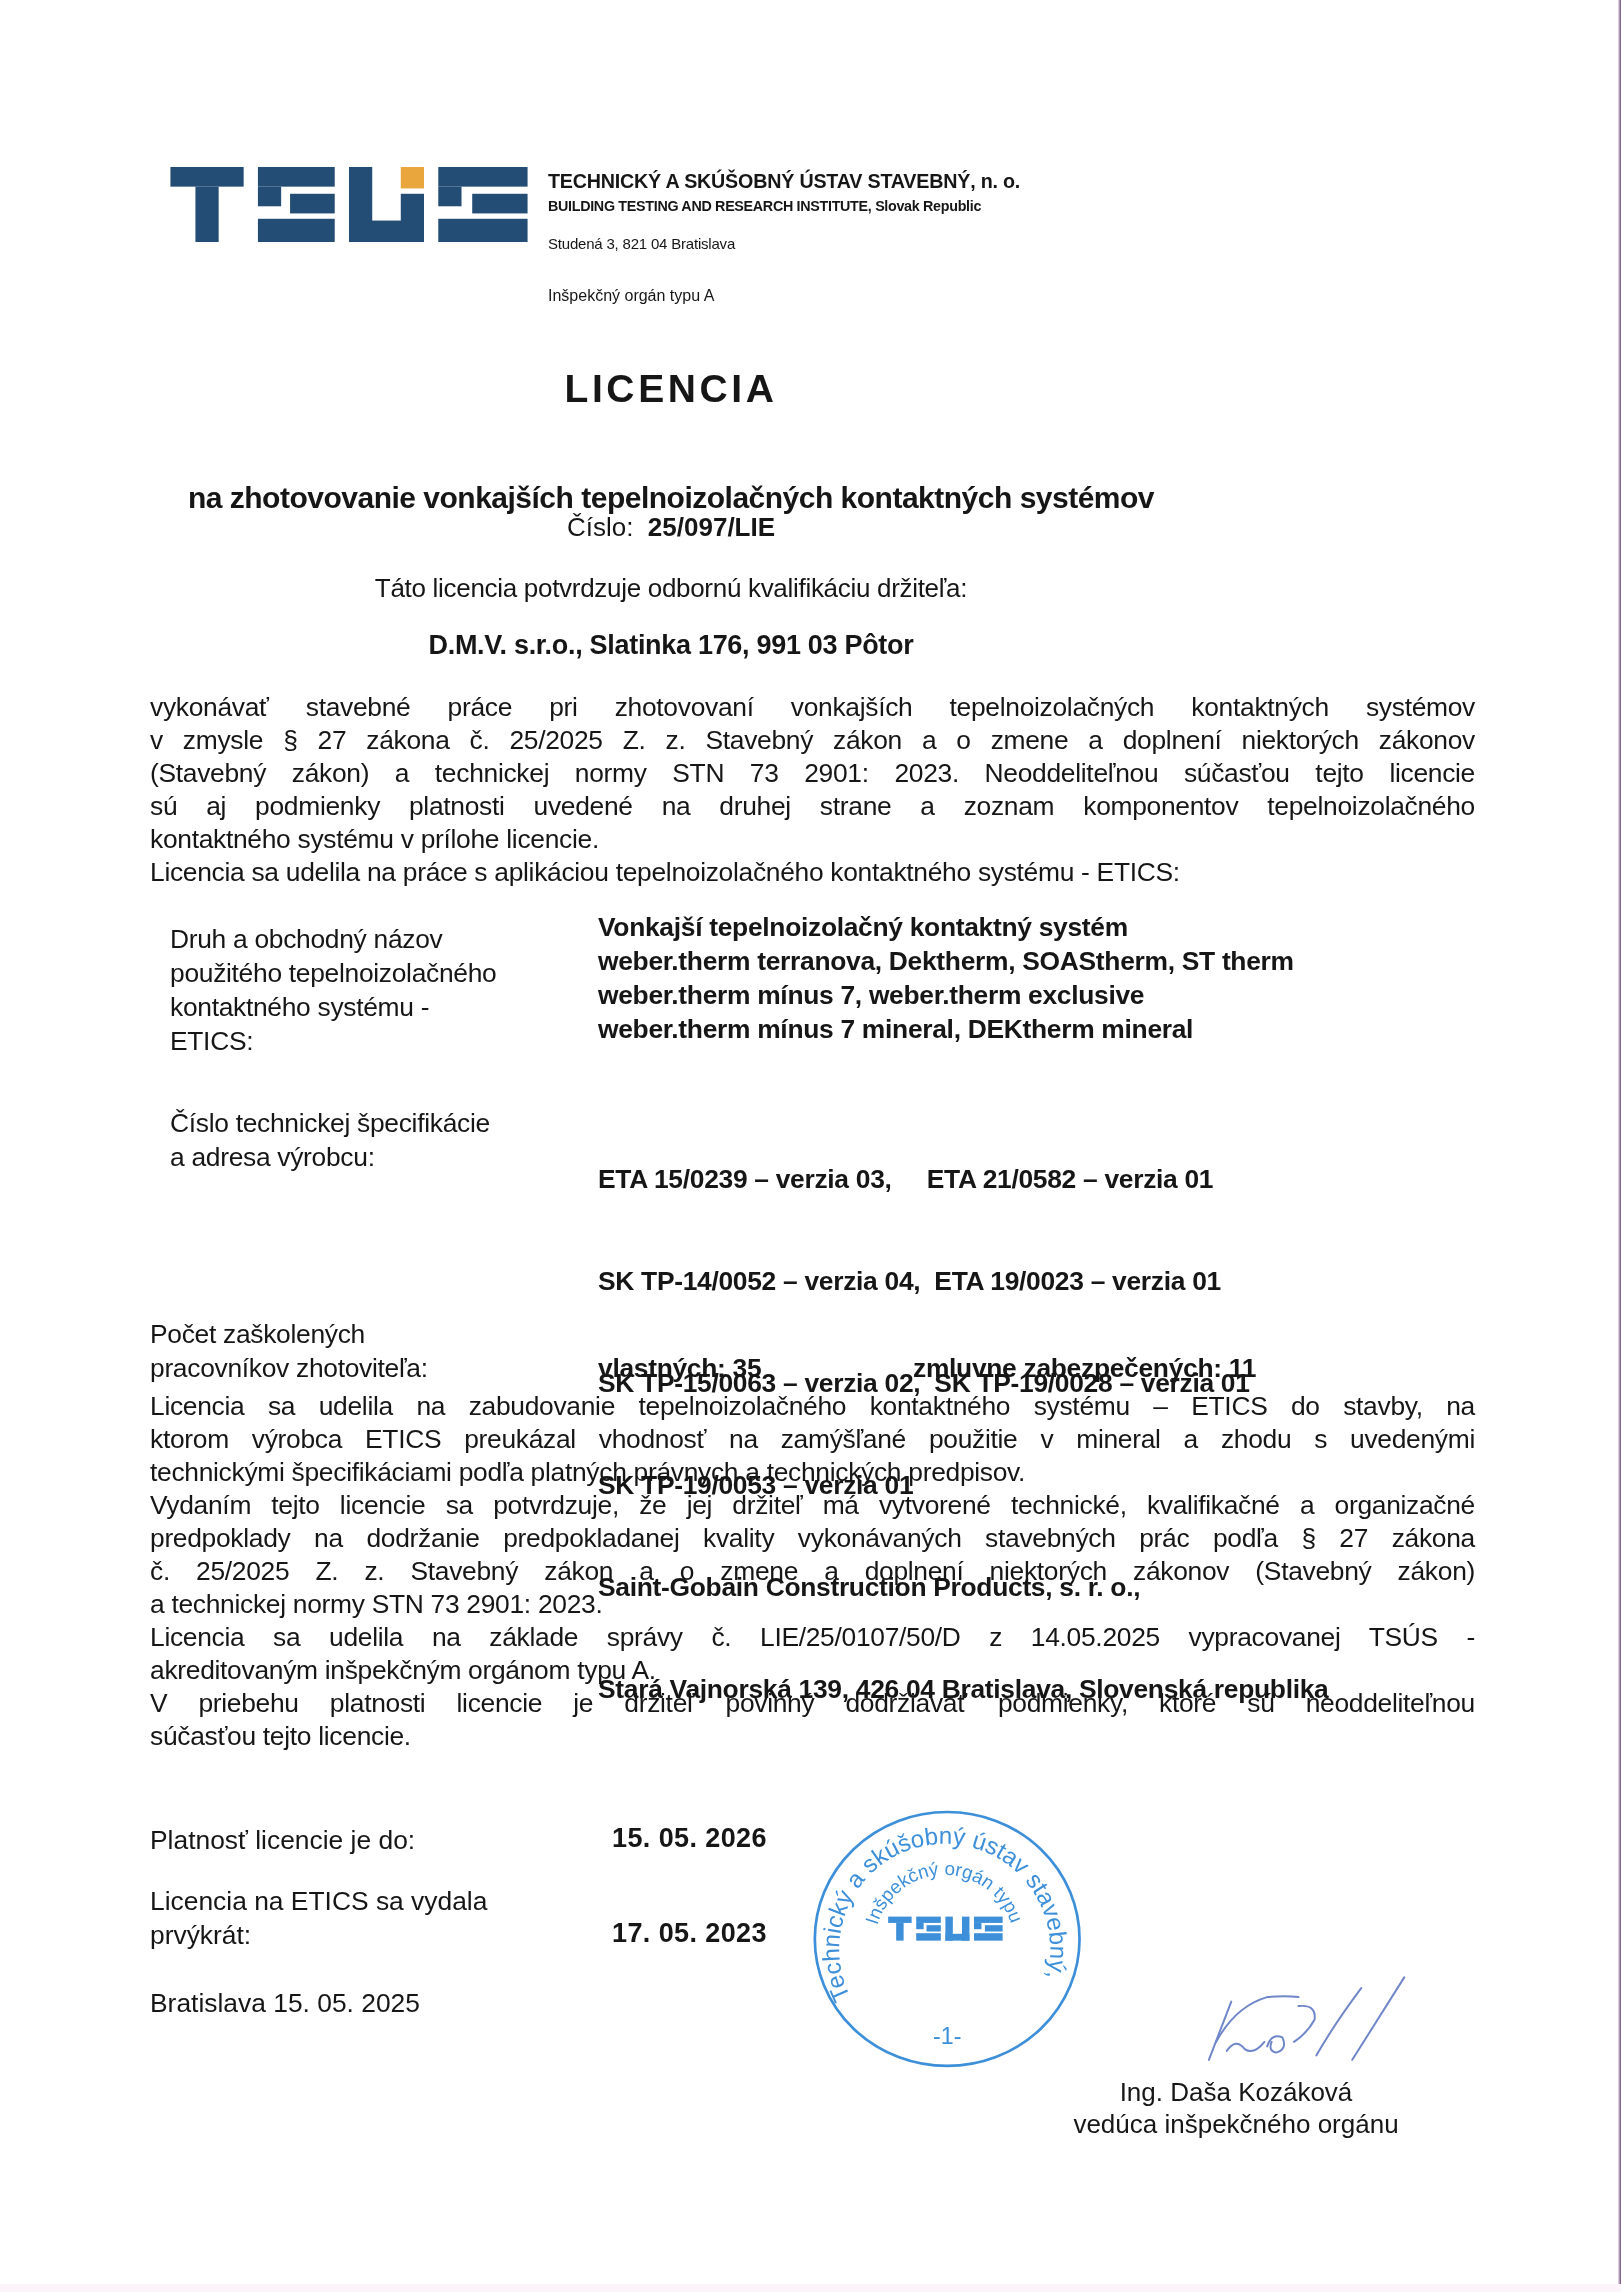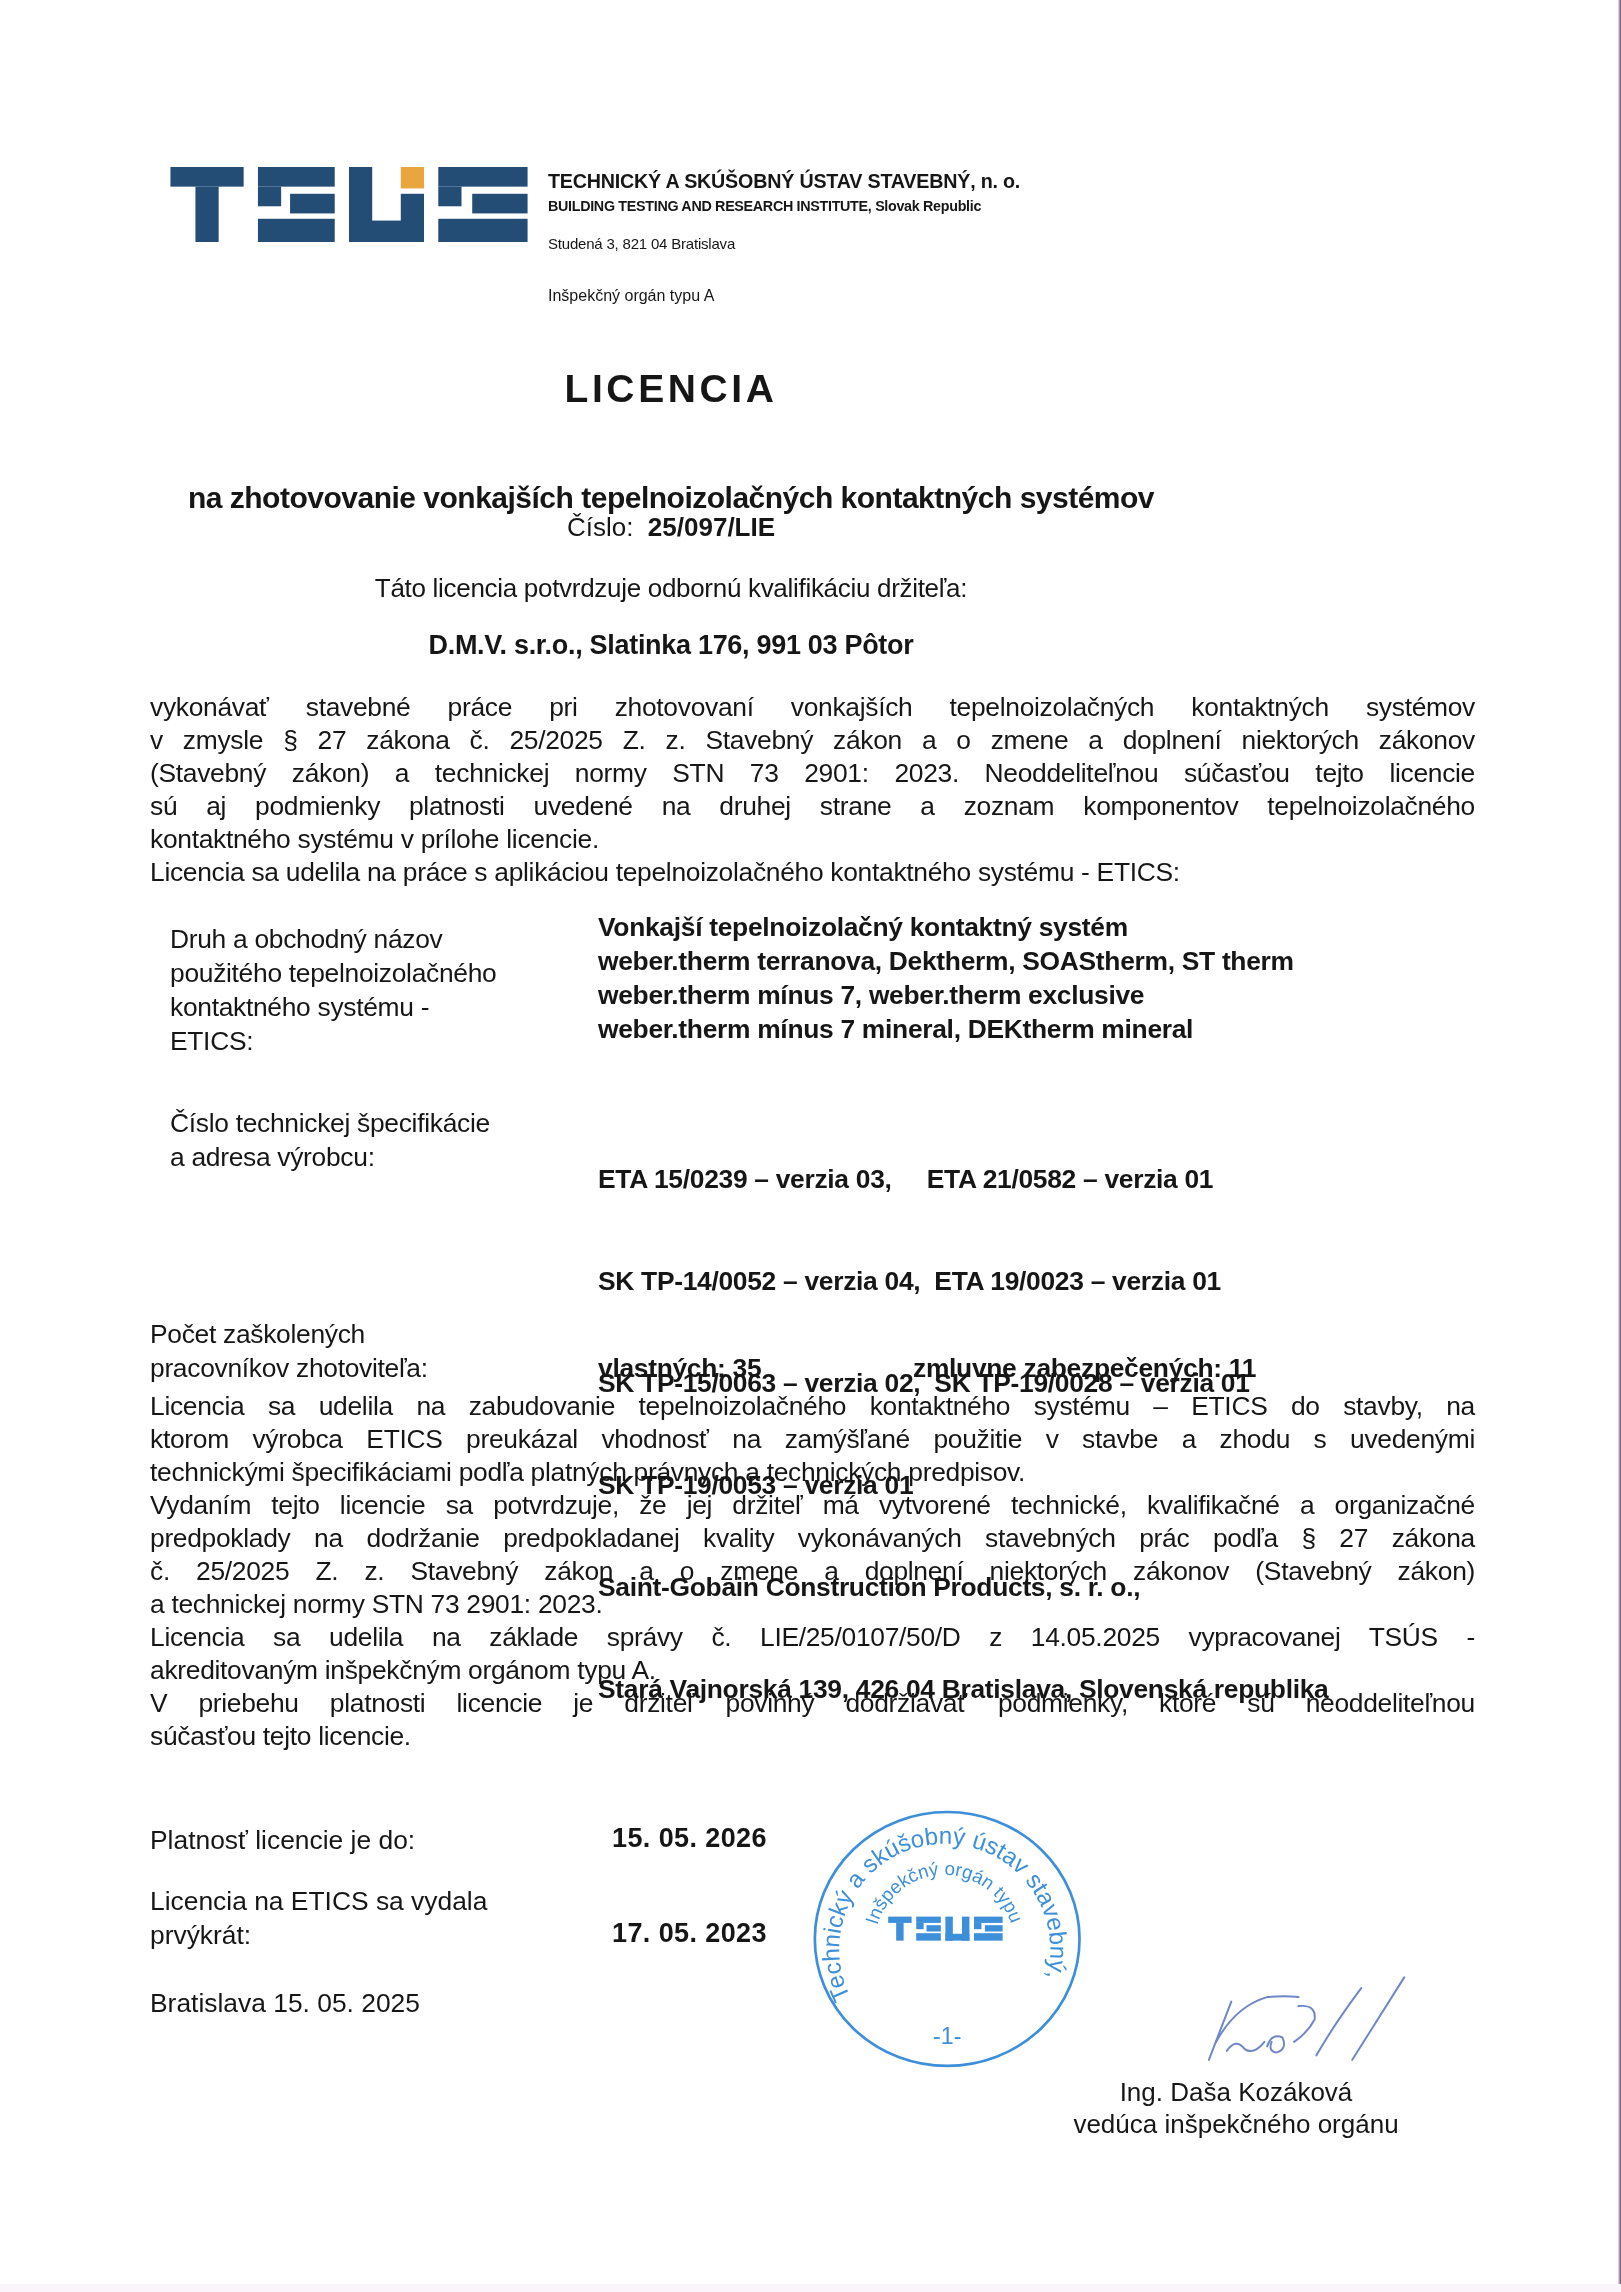--- a/index.html
+++ b/index.html
@@ -151,21 +151,21 @@
   <div class="w-lbl">
     <span>Počet zaškolených</span>
     <span>pracovníkov zhotoviteľa:</span>
   </div>
   <div class="own">vlastných: 35</div>
   <div class="contract">zmluvne zabezpečených: 11</div>
 </div>
 
 <div class="para" style="top:1390px;">
   <span class="line just">Licencia sa udelila na zabudovanie tepelnoizolačného kontaktného systému – ETICS do stavby, na</span>
-  <span class="line just">ktorom výrobca ETICS preukázal vhodnosť na zamýšľané použitie v stavbe a zhodu s uvedenými</span>
+  <span class="line just">ktorom výrobca ETICS preukázal vhodnosť na zamýšľané použitie v mineral a zhodu s uvedenými</span>
   <span class="line">technickými špecifikáciami podľa platných právnych a technických predpisov.</span>
   <span class="line just">Vydaním tejto licencie sa potvrdzuje, že jej držiteľ má vytvorené technické, kvalifikačné a organizačné</span>
   <span class="line just">predpoklady na dodržanie predpokladanej kvality vykonávaných stavebných prác podľa § 27 zákona</span>
   <span class="line just">č. 25/2025 Z. z. Stavebný zákon a o zmene a doplnení niektorých zákonov (Stavebný zákon)</span>
   <span class="line">a technickej normy STN 73 2901: 2023.</span>
   <span class="line just">Licencia sa udelila na základe správy č. LIE/25/0107/50/D z 14.05.2025 vypracovanej TSÚS -</span>
   <span class="line">akreditovaným inšpekčným orgánom typu A.</span>
   <span class="line just">V priebehu platnosti licencie je držiteľ povinný dodržiavať podmienky, ktoré sú neoddeliteľnou</span>
   <span class="line">súčasťou tejto licencie.</span>
 </div>

